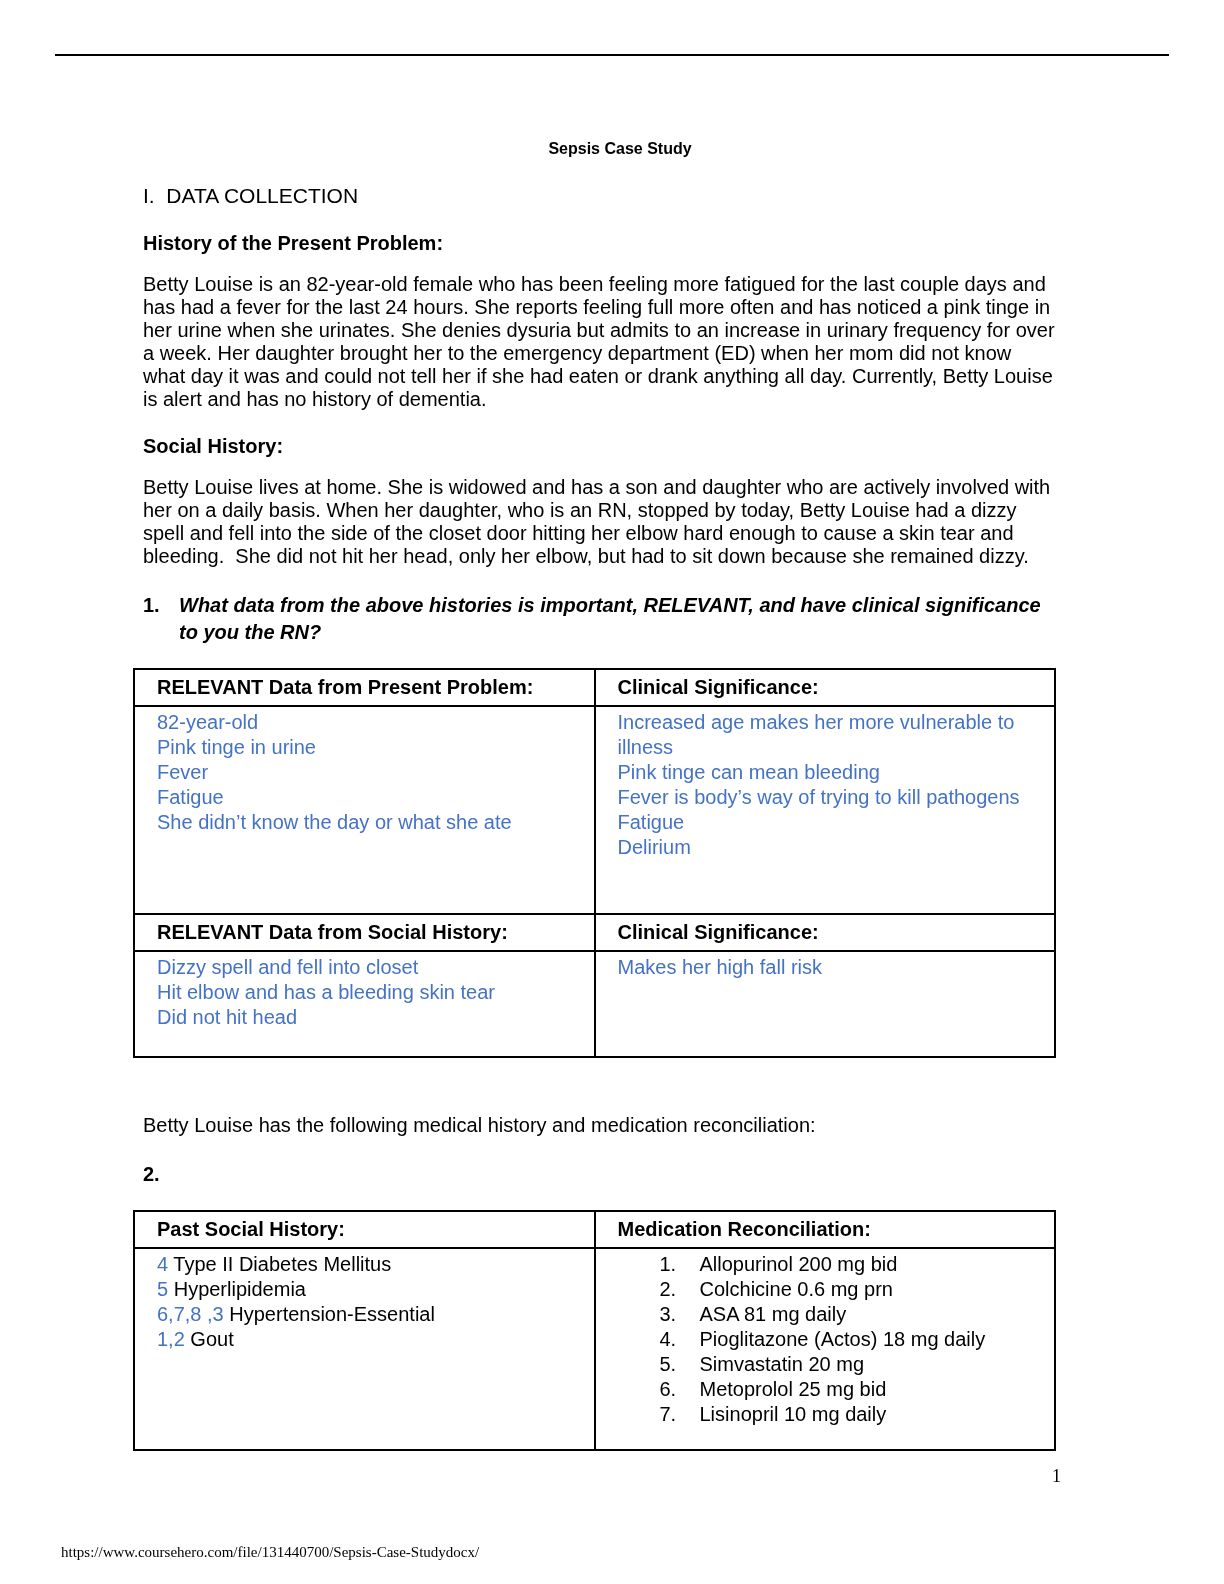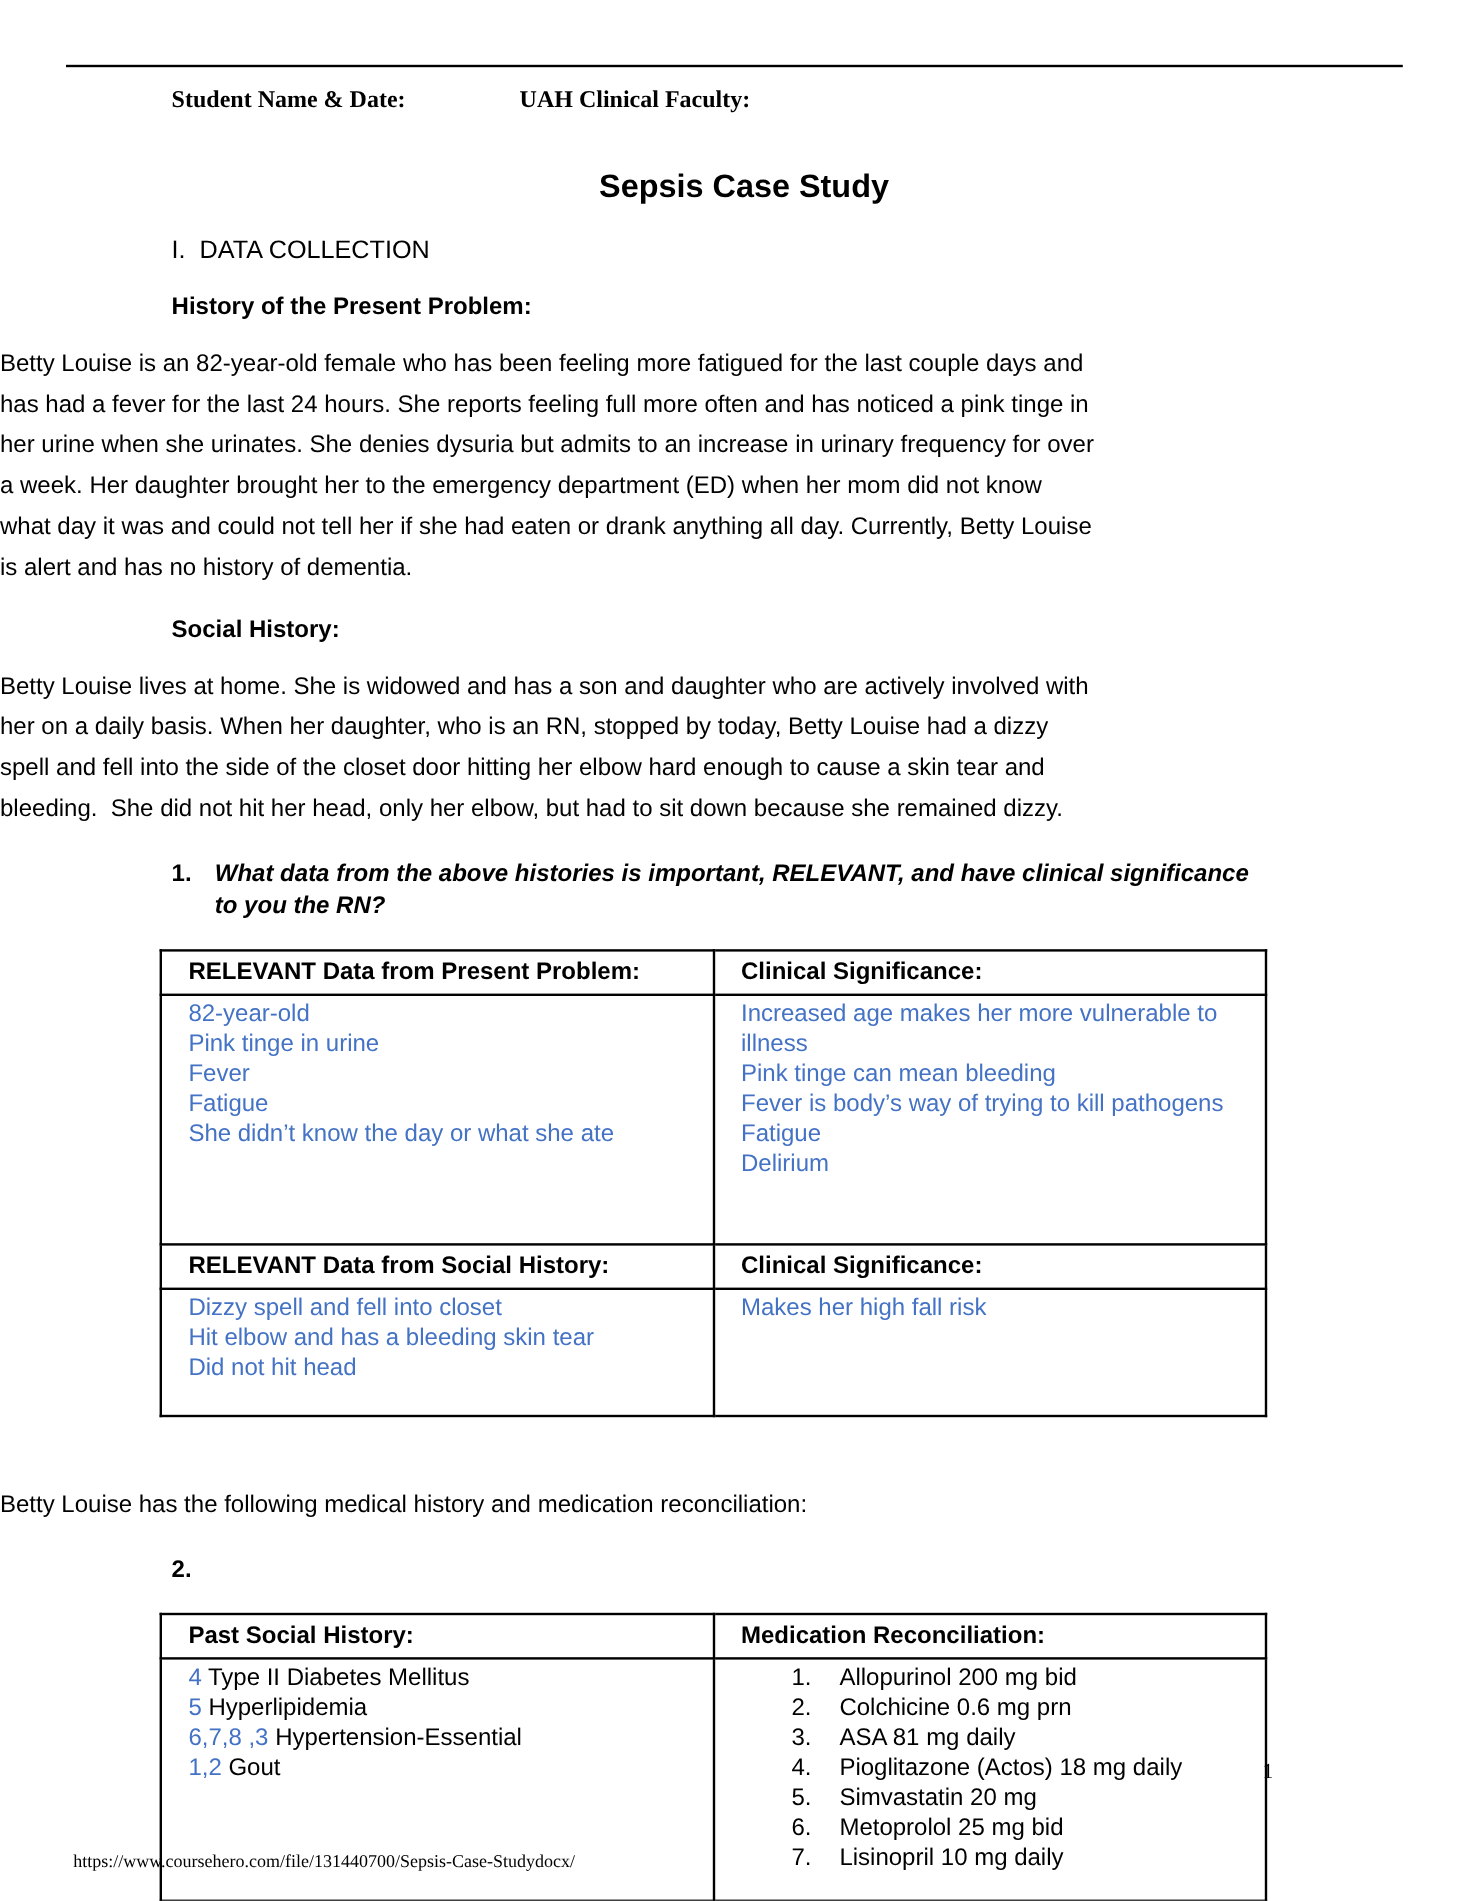--- a/index.html
+++ b/index.html
@@ -21,38 +21,38 @@
   .doc-header {
     position: absolute; left: 143px; top: 72px; width: 930px;
     font-family: "Liberation Serif", serif;
     font-weight: bold; font-size: 20px;
   }
   .doc-header .hdr-student { display: inline-block; width: 285px; }
 
   .content { position: absolute; left: 0; top: 140px; width: 1224px; }
 
   .title {
-    text-align: center; font-weight: bold; font-size: 27px;
+    text-align: center; font-weight: bold; font-size: 16px;
     margin-bottom: 26px;
     padding-left: 16px;
   }
 
   .section-heading {
     margin-left: 143px; font-size: 21px; white-space: pre-wrap;
     margin-bottom: 24px;
   }
 
   .sub-heading {
     margin-left: 143px; font-weight: bold; font-size: 20px;
     margin-bottom: 18px;
   }
 
   .para {
-    width: 912px;
-    font-size: 20px; line-height: 34px;
+    margin-left: 143px; width: 912px;
+    font-size: 20px; line-height: 23px;
     margin-bottom: 24px; white-space: pre-wrap;
   }
 
   .question {
     display: flex; margin-left: 143px; width: 915px;
     font-size: 20px; line-height: 27px; font-weight: bold;
     margin-bottom: 22px;
   }
   .question .q-num { width: 36px; flex: none; }
   .question .q-text { font-style: italic; }
@@ -95,24 +95,20 @@
     font-family: "Liberation Serif", serif; font-size: 18px;
   }
 </style>
 </head>
 <body>
 
 <div class="page">
 
   <div class="top-rule"></div>
 
-  <div class="doc-header">
-    <span class="hdr-student">Student Name &amp; Date:</span>
-    <span class="hdr-faculty">UAH Clinical Faculty:</span>
-  </div>
 
   <div class="content">
 
     <div class="title">Sepsis Case Study</div>
 
     <div class="section-heading">I.  DATA COLLECTION</div>
 
     <div class="sub-heading">History of the Present Problem:</div>
     <div class="para">Betty Louise is an 82-year-old female who has been feeling more fatigued for the last couple days and has had a fever for the last 24 hours. She reports feeling full more often and has noticed a pink tinge in her urine when she urinates. She denies dysuria but admits to an increase in urinary frequency for over a week. Her daughter brought her to the emergency department (ED) when her mom did not know what day it was and could not tell her if she had eaten or drank anything all day. Currently, Betty Louise is alert and has no history of dementia.</div>
 

